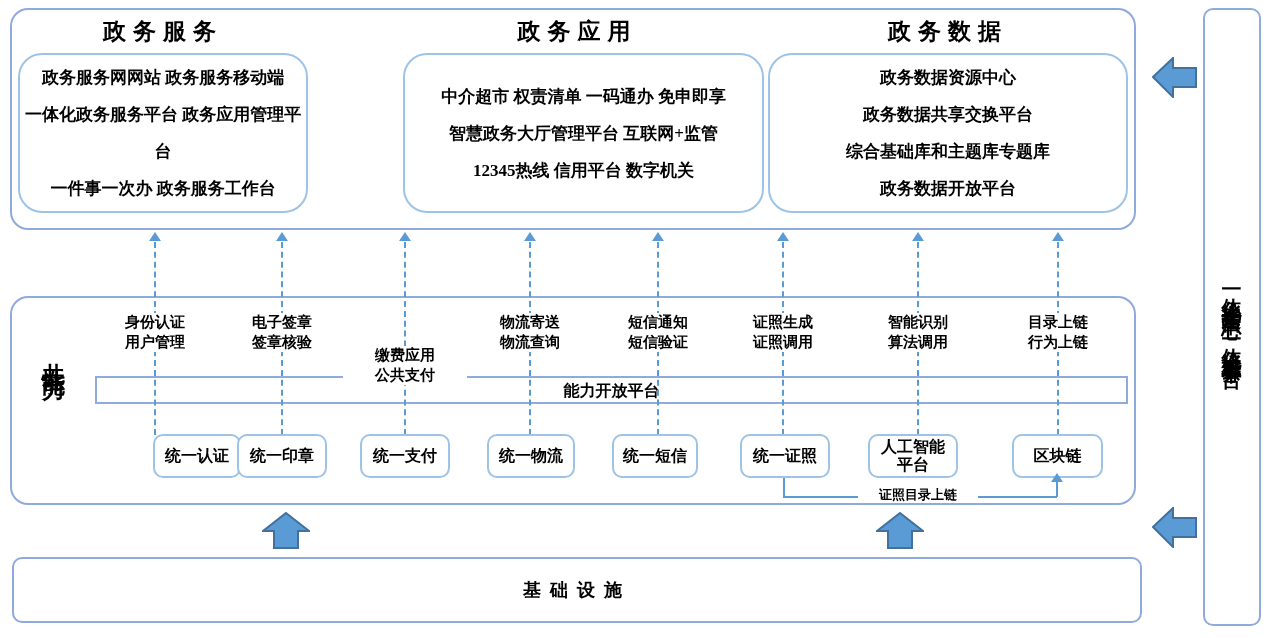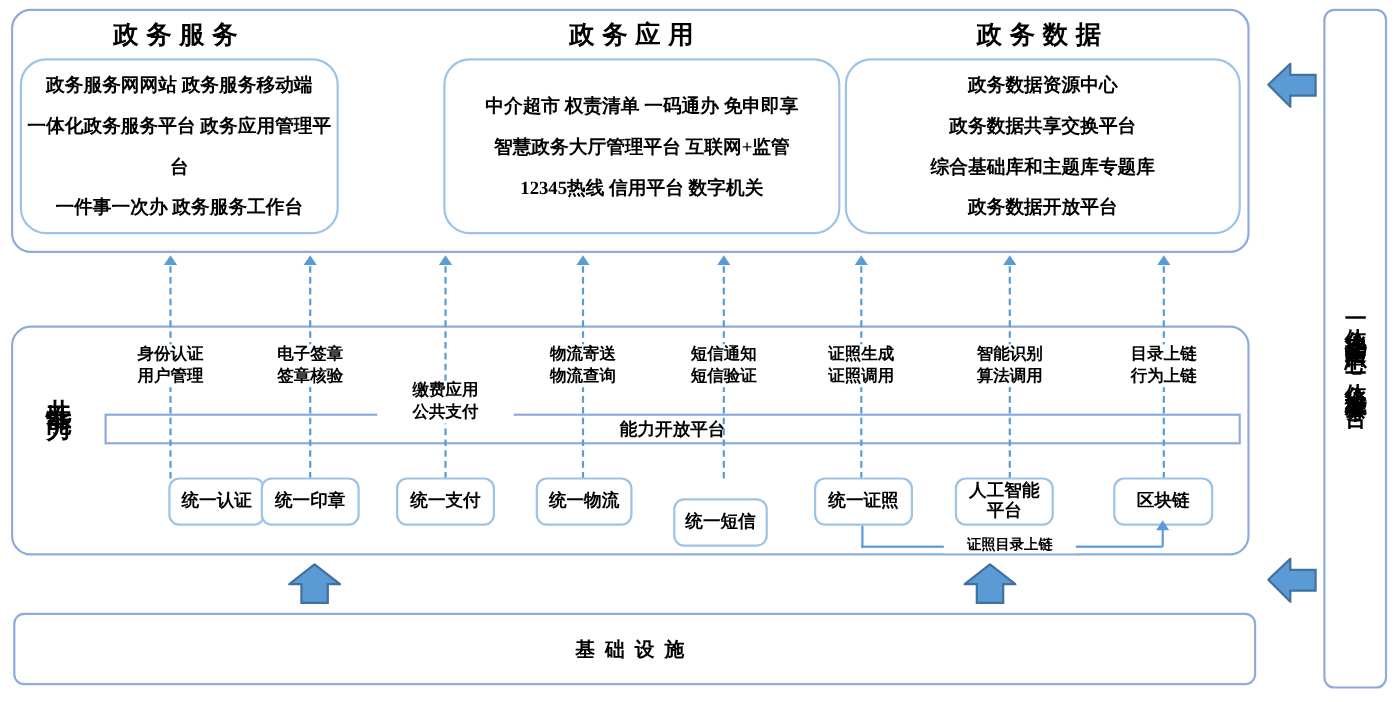--- a/index.html
+++ b/index.html
@@ -143,21 +143,21 @@
   </div>
   <div class="col-label" style="left:996px;text-align:center;">
     <span>目录上链</span><br>
     <span>行为上链</span>
   </div>
 
   <div class="cap-box" style="left:113px;width:88px;margin-left:40px;">统一认证</div>
   <div class="cap-box" style="left:237px;width:90px;">统一印章</div>
   <div class="cap-box" style="left:360px;width:90px;">统一支付</div>
   <div class="cap-box" style="left:487px;width:88px;">统一物流</div>
-  <div class="cap-box" style="left:612px;width:86px;margin-top:19px;">统一短信</div>
+  <div class="cap-box" style="left:612px;width:86px;">统一短信</div>
   <div class="cap-box" style="left:740px;width:90px;">统一证照</div>
   <div class="cap-box" style="left:1012px;width:91px;">区块链</div>
   <div class="cap-box" style="left:868px;width:90px;">人工智能
 平台</div>
 
   <div class="conn-seg conn-v" style="left:783px;top:478px;height:20px;"></div>
   <div class="conn-seg conn-h" style="left:783px;top:496px;width:274px;"></div>
   <div class="conn-seg conn-v" style="left:1056px;top:481px;height:16px;"></div>
   <div class="conn-head"></div>
   <div class="conn-label">证照目录上链</div>

